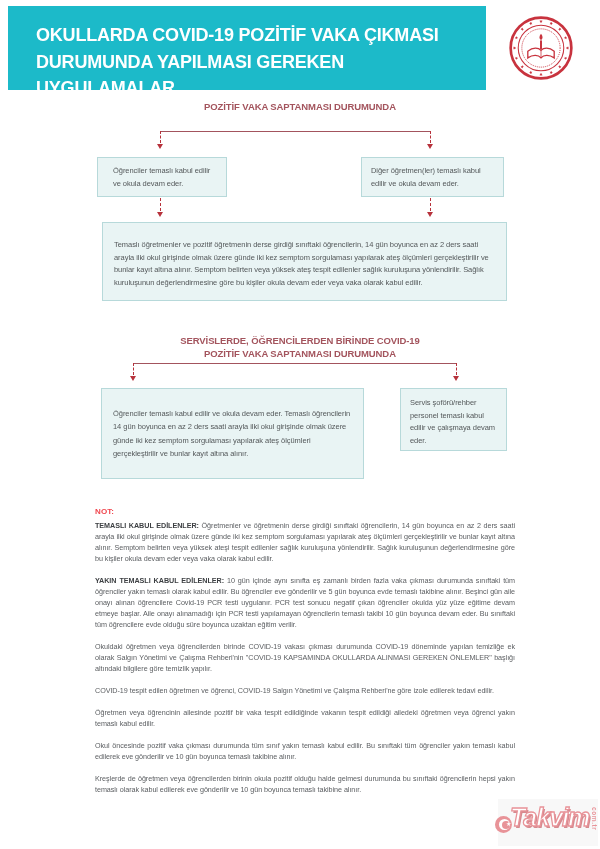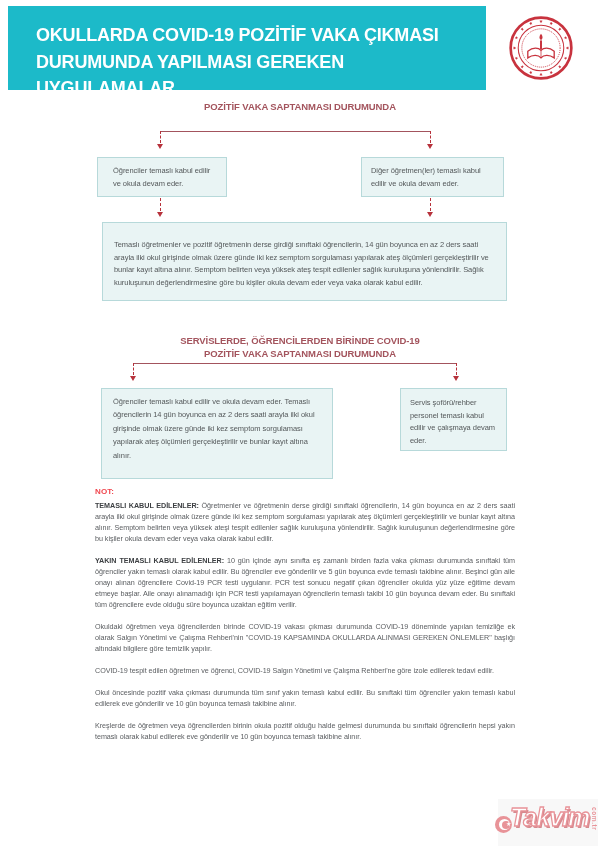--- a/index.html
+++ b/index.html
@@ -35,26 +35,26 @@
     border-left:3.2px solid transparent; border-right:3.2px solid transparent;
     border-top:5.5px solid #b7323c; transform:translateX(-50%);
   }
   .flow-box {
     position:absolute; background:#e9f4f4; border:1px solid #b7d9da;
     color:#54585a; font-size:7.5px; letter-spacing:-0.05px;
   }
   .box-s1-left  { left:97px;  top:157px; width:130px; height:40px; padding:7px 15px;  line-height:12.8px; }
   .box-s1-right { left:361px; top:157px; width:143px; height:40px; padding:7px 9px;  line-height:12.8px; }
   .box-s1-wide  { left:102px; top:222px; width:405px; height:79px; padding:16px 11px; line-height:12.7px; }
-  .box-s2-left  { left:101px; top:388px; width:232px; height:91px; padding:6px 11px; line-height:13.4px; }
+  .box-s2-left  { left:101px; top:388px; width:263px; height:91px; padding:18px 11px; line-height:13.4px; }
   .box-s2-right { left:400px; top:388px; width:107px; height:63px; padding:8px 9px;  line-height:12.6px; }
 
   
   .notes {
-    position:absolute; left:95px; top:487px; width:420px;
+    position:absolute; left:95px; top:507px; width:420px;
   }
   .notes-label {
     color:#f0464e; font-weight:bold; font-size:8px; margin-bottom:4px;
     letter-spacing:0.1px;
   }
   .notes p {
     font-size:7.2px; line-height:11px; color:#5a5d60; text-align:justify;
     margin-bottom:11px; letter-spacing:-0.05px;
   }
   .notes .lead { font-weight:bold; color:#3c3f42; }
@@ -158,20 +158,21 @@
 
   <div class="flow-box box-s2-left">Öğrenciler temaslı kabul edilir ve okula devam eder. Temaslı öğrencilerin 14 gün boyunca en az 2 ders saati arayla ilki okul girişinde olmak üzere günde iki kez semptom sorgulaması yapılarak ateş ölçümleri gerçekleştirilir ve bunlar kayıt altına alınır.</div>
   <div class="flow-box box-s2-right">Servis şoförü/rehber personel temaslı kabul edilir ve çalışmaya devam eder.</div>
 
   <div class="notes">
     <div class="notes-label">NOT:</div>
     <p><span class="lead">TEMASLI KABUL EDİLENLER:</span><span> Öğretmenler ve öğretmenin derse girdiği sınıftaki öğrencilerin, 14 gün boyunca en az 2 ders saati arayla ilki okul girişinde olmak üzere günde iki kez semptom sorgulaması yapılarak ateş ölçümleri gerçekleştirilir ve bunlar kayıt altına alınır. Semptom belirten veya yüksek ateşi tespit edilenler sağlık kuruluşuna yönlendirilir. Sağlık kuruluşunun değerlendirmesine göre bu kişiler okula devam eder veya vaka olarak kabul edilir.</span></p>
     <p><span class="lead">YAKIN TEMASLI KABUL EDİLENLER:</span><span> 10 gün içinde aynı sınıfta eş zamanlı birden fazla vaka çıkması durumunda sınıftaki tüm öğrenciler yakın temaslı olarak kabul edilir. Bu öğrenciler eve gönderilir ve 5 gün boyunca evde temaslı takibine alınır. Beşinci gün aile onayı alınan öğrencilere Covid-19 PCR testi uygulanır. PCR test sonucu negatif çıkan öğrenciler okulda yüz yüze eğitime devam etmeye başlar. Aile onayı alınamadığı için PCR testi yapılamayan öğrencilerin temaslı takibi 10 gün boyunca devam eder. Bu sınıftaki tüm öğrencilere evde olduğu süre boyunca uzaktan eğitim verilir.</span></p>
     <p>Okuldaki öğretmen veya öğrencilerden birinde COVID-19 vakası çıkması durumunda COVID-19 döneminde yapılan temizliğe ek olarak Salgın Yönetimi ve Çalışma Rehberi'nin "COVID-19 KAPSAMINDA OKULLARDA ALINMASI GEREKEN ÖNLEMLER" başlığı altındaki bilgilere göre temizlik yapılır.</p>
     <p>COVID-19 tespit edilen öğretmen ve öğrenci, COVID-19 Salgın Yönetimi ve Çalışma Rehberi'ne göre izole edilerek tedavi edilir.</p>
+    <p>Öğretmen veya öğrencinin ailesinde pozitif bir vaka tespit edildiğinde vakanın tespit edildiği ailedeki öğretmen veya öğrenci yakın temaslı kabul edilir.</p>
     <p>Okul öncesinde pozitif vaka çıkması durumunda tüm sınıf yakın temaslı kabul edilir. Bu sınıftaki tüm öğrenciler yakın temaslı kabul edilerek eve gönderilir ve 10 gün boyunca temaslı takibine alınır.</p>
     <p>Kreşlerde de öğretmen veya öğrencilerden birinin okula pozitif olduğu halde gelmesi durumunda bu sınıftaki öğrencilerin hepsi yakın temaslı olarak kabul edilerek eve gönderilir ve 10 gün boyunca temaslı takibine alınır.</p>
   </div>
 
   <div class="takvim">
     <div class="takvim-text">Takvim</div>
     <div class="takvim-flag">
       <div class="c1"></div>
         <div class="c2"></div>
         <div class="st">★</div>

